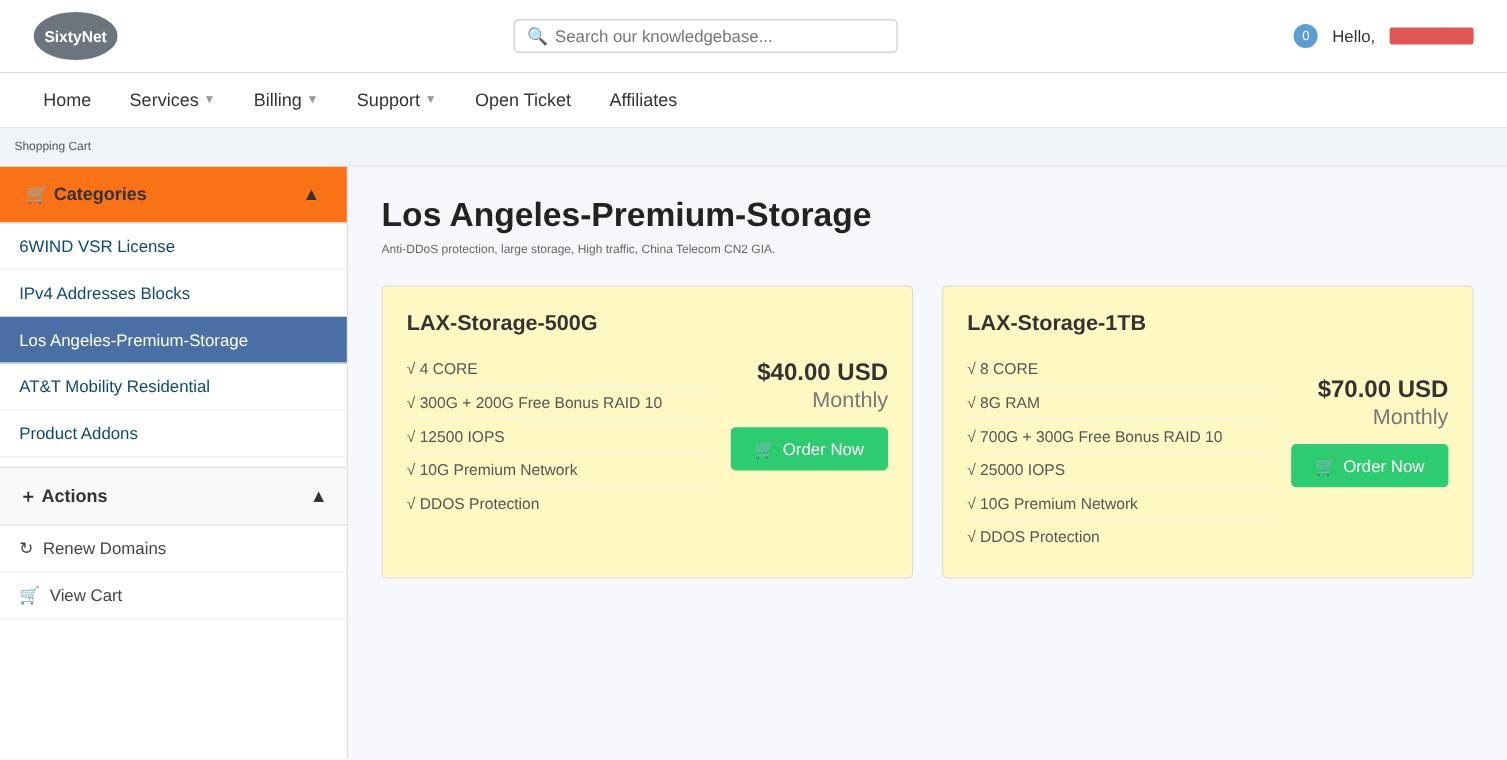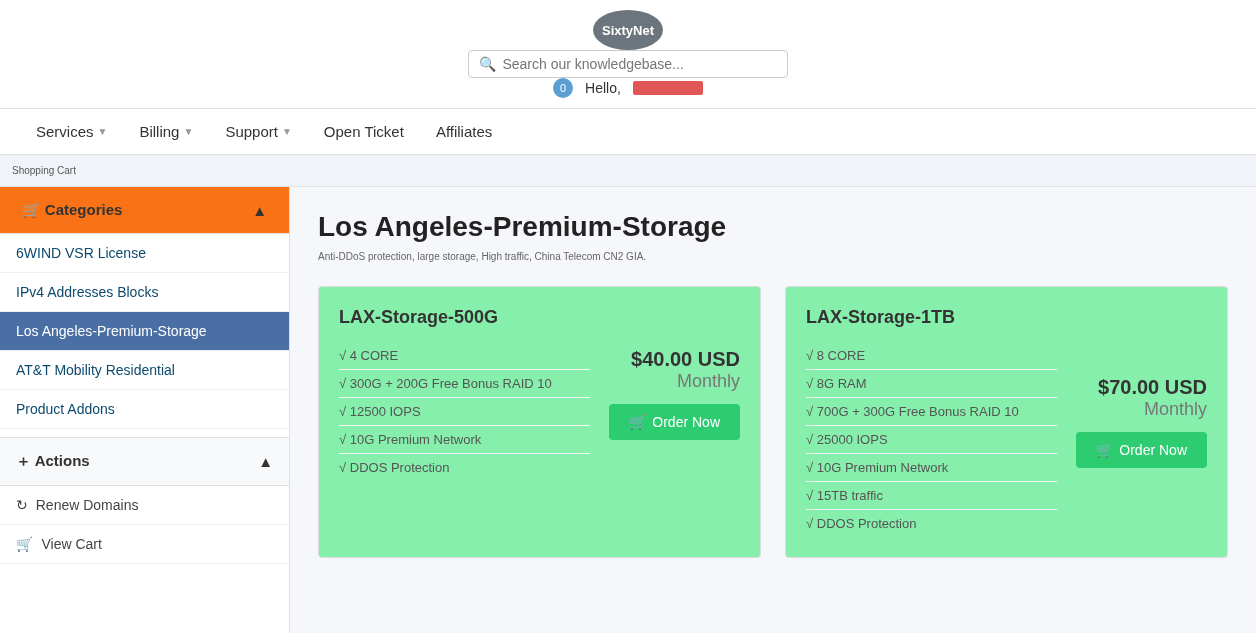--- a/index.html
+++ b/index.html
@@ -6,21 +6,20 @@
     body { font-family: Arial, sans-serif; font-size: 14px; color: #333; background: #f5f5f5; }
 
     
     .header {
       background: #fff;
       border-bottom: 1px solid #e0e0e0;
       padding: 10px 28px;
       display: flex;
       align-items: center;
       justify-content: space-between;
-      flex-direction: column;
     }
     .logo {
       background: #6c757d;
       color: #fff;
       border-radius: 50%;
       width: 70px;
       height: 40px;
       display: flex;
       align-items: center;
       justify-content: center;
@@ -180,21 +179,21 @@
       margin-bottom: 24px;
     }
 
     
     .product-cards {
       display: flex;
       gap: 24px;
       flex-wrap: wrap;
     }
     .product-card {
-      background: #86efac;
+      background: #fef9c3;
       border: 1px solid #ddd;
       border-radius: 4px;
       padding: 20px;
       width: 440px;
       min-width: 340px;
       flex: 1;
     }
     .product-card-title {
       font-size: 18px;
       font-weight: bold;
@@ -257,20 +256,23 @@
     <input type="text" placeholder="Search our knowledgebase..." style="">
   </div>
   <div class="header-right">
     <div class="cart-badge">0</div>
     <span class="hello-text">Hello,</span>
     <span class="hello-redact"></span>
   </div>
 </div>
 
 <nav class="nav">
+  <div class="nav-item">
+    <span>Home</span>
+  </div>
   <div class="nav-item">
     <span>Services</span>
     <span class="arrow">▼</span>
   </div>
   <div class="nav-item">
     <span>Billing</span>
     <span class="arrow">▼</span>
   </div>
   <div class="nav-item">
     <span>Support</span>
@@ -353,21 +355,20 @@
 
       <div class="product-card">
         <div class="card-body">
           <div class="card-features">
             <div class="product-card-title">LAX-Storage-1TB</div>
             <div class="product-feature">√ 8 CORE</div>
             <div class="product-feature">√ 8G RAM</div>
             <div class="product-feature">√ 700G + 300G Free Bonus RAID 10</div>
             <div class="product-feature">√ 25000 IOPS</div>
             <div class="product-feature">√ 10G Premium Network</div>
-            <div class="product-feature">√ 15TB traffic</div>
             <div class="product-feature">√ DDOS Protection</div>
           </div>
           <div class="card-right">
             <div class="product-pricing">
               <div class="product-price">$70.00 USD</div>
               <div class="product-period">Monthly</div>
             </div>
             <button class="order-btn">
               <span>🛒</span>
               <span>Order Now</span>

